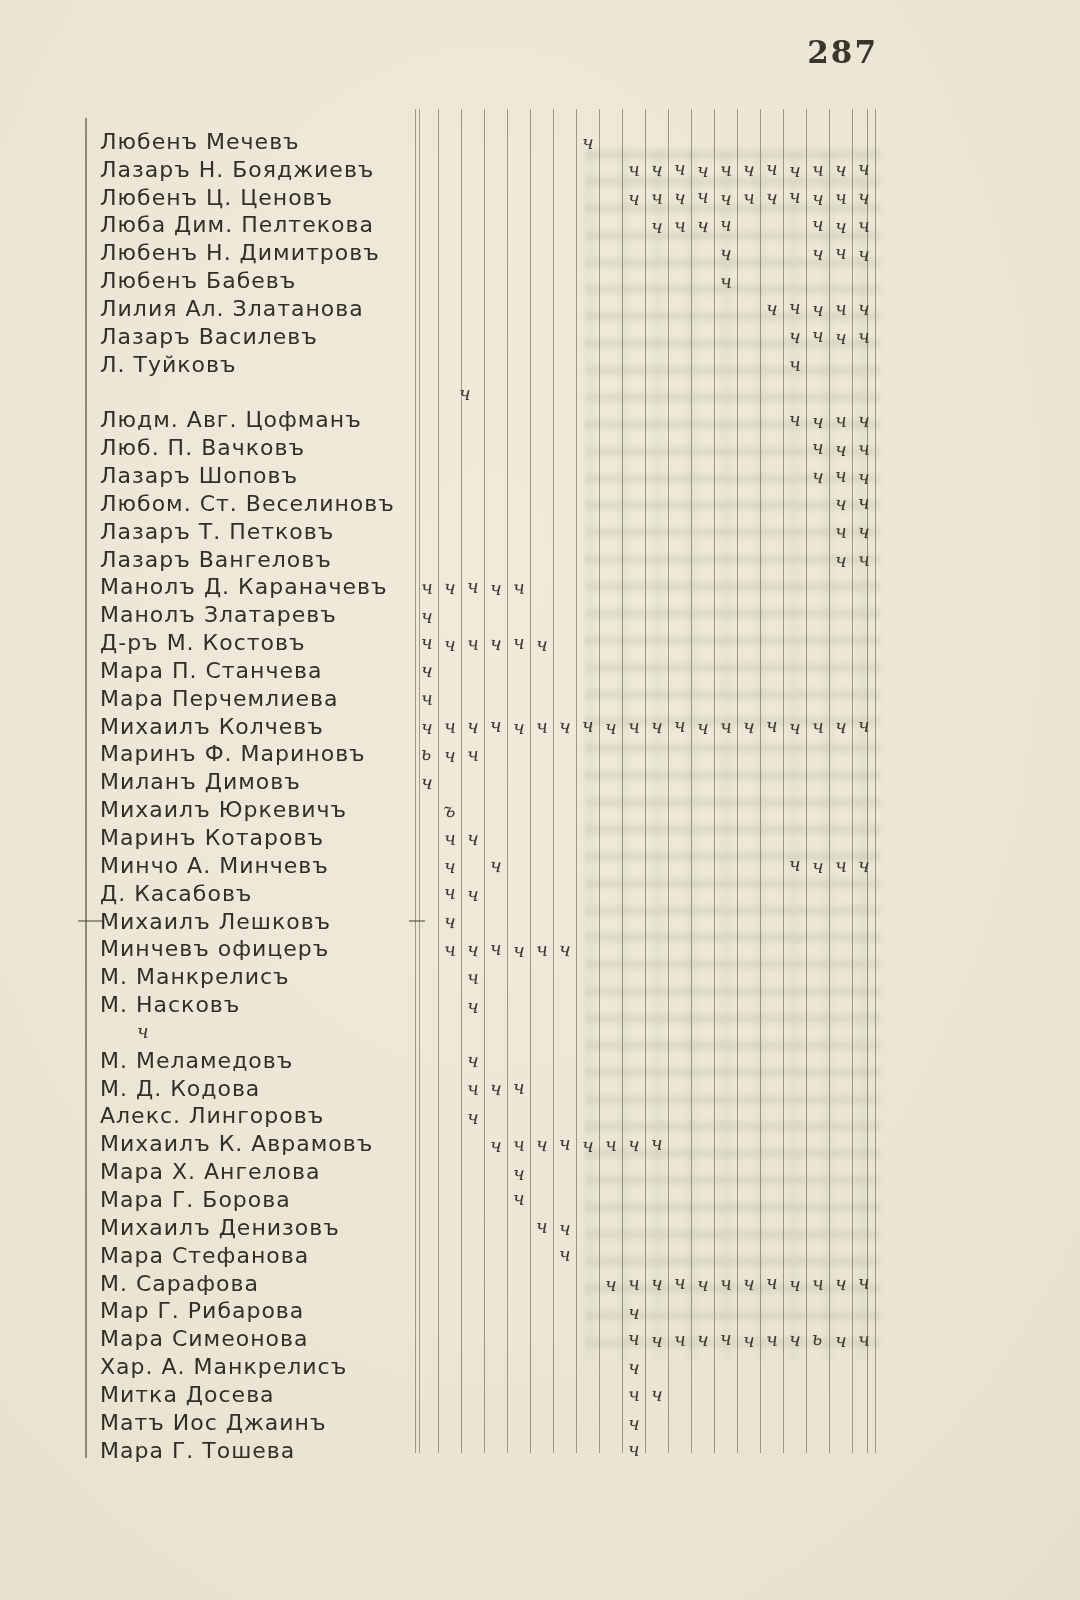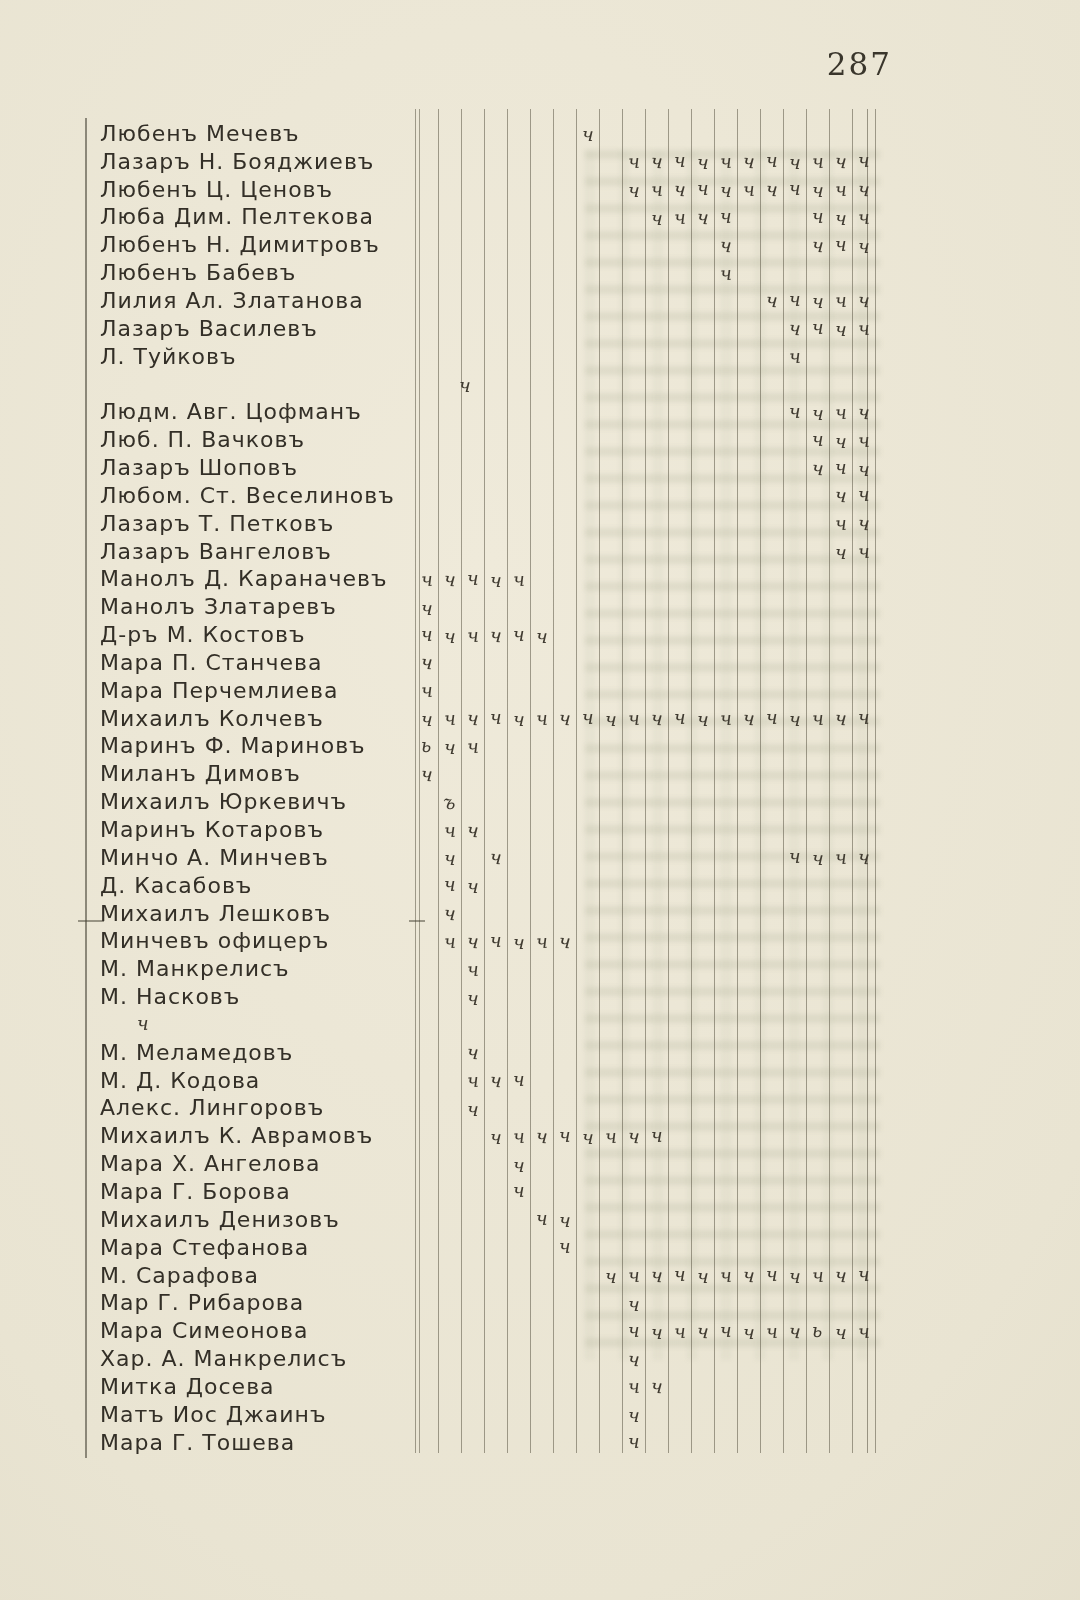--- a/index.html
+++ b/index.html
@@ -19,27 +19,26 @@
     position: absolute;
     left: 585px; top: 150px; width: 295px; height: 1210px;
     background:
       repeating-linear-gradient(to bottom, rgba(128,136,106,0.13) 0 9px, rgba(128,136,106,0) 9px 27px),
       repeating-linear-gradient(to right, rgba(128,136,106,0.06) 0 10px, rgba(128,136,106,0) 10px 34px);
     filter: blur(2.5px);
     z-index: 1;
   }
   .page-number {
     position: absolute;
-    top: 34px; right: 188px;
+    top: 34px; right: 202px;
     font-family: "DejaVu Serif", serif;
-    font-size: 31px; font-weight: normal;
+    font-size: 31px; font-weight: bold;
     letter-spacing: 2px;
     color: #3a362c;
     z-index: 4;
-    margin-top: 12px;
   }
   .table {
     position: absolute;
     left: 85px; top: 112px;
     width: 791px; height: 1340px;
     z-index: 3;
   }
   .left-rule {
     position: absolute;
     left: 0; top: 6px; bottom: -6px; width: 2px;
@@ -64,21 +63,21 @@
     content: ""; position: absolute;
     right: 8px; top: 0; bottom: 0; width: 1px;
     background: rgba(84,79,62,0.55);
   }
   .section-tick {
     position: absolute; height: 2px;
     background: rgba(70,65,52,0.5);
   }
   .tick-a { left: -7px; top: 808px; width: 26px; }
   .tick-b { left: 324px; top: 808px; width: 16px; }
-  .rows { position: absolute; left: 0; top: 8px; width: 791px; }
+  .rows { position: absolute; left: 0; top: 16px; width: 791px; }
   .row {
     display: flex; align-items: center;
     height: 27.85px;
   }
   .name {
     width: 330px; flex: 0 0 330px;
     padding-left: 15px; box-sizing: border-box;
     font-size: 22px; line-height: 1;
     letter-spacing: 1px;
     color: #332f27;

